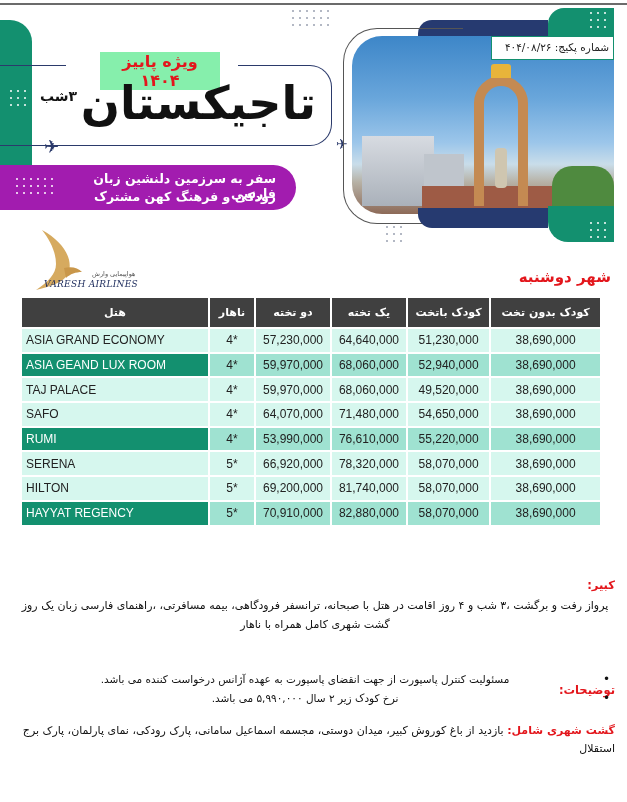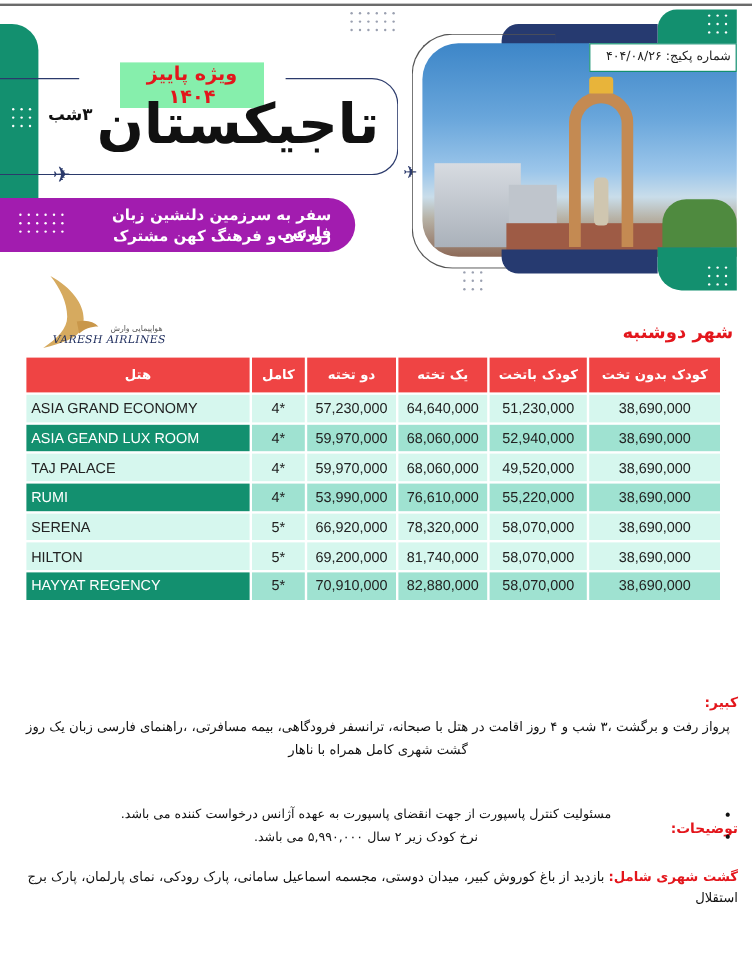--- a/index.html
+++ b/index.html
@@ -53,21 +53,21 @@
   
   .logo { position: absolute; left: 24px; top: 226px; width: 130px; height: 68px; }
   .logo .wing { position: absolute; left: 10px; top: 2px; width: 50px; height: 62px; }
   .logo .fa { position: absolute; left: 68px; top: 44px; font-size: 6.5px; color: #555; direction: rtl; }
   .logo .en { position: absolute; left: 20px; top: 53px; font-family: "DejaVu Serif", serif; font-style: italic; font-size: 9px; color: #1b2a5b; letter-spacing: 0.3px; }
 
   .city-title { position: absolute; right: 16px; top: 268px; color: #e3161c; font-weight: bold; font-size: 15px; direction: rtl; }
 
   
   table { position: absolute; left: 20px; top: 296px; width: 582px; border-collapse: separate; border-spacing: 2px; font-family: "Liberation Sans", sans-serif; }
-  th { background: #ef4444; color: #fff; font-family: "DejaVu Sans", sans-serif; font-weight: bold; font-size: 11px; height: 29px; direction: rtl; }
+  th { background: #404040; color: #fff; font-family: "DejaVu Sans", sans-serif; font-weight: bold; font-size: 11px; height: 29px; direction: rtl; }
   td { height: 22.7px; font-size: 12px; color: #222; text-align: center; background: #d6f7ee; }
   td.hotel { text-align: left; padding-left: 4px; width: 186px; }
   td.deg { width: 44px; }
   tr.alt td { background: #9fe2d1; }
   tr.alt td.hotel { background: #13906f; color: #fff; }
 
   .section-head { position: absolute; right: 12px; color: #e3161c; font-weight: bold; font-size: 11.5px; direction: rtl; }
   .para { position: absolute; right: 12px; width: 600px; direction: rtl; text-align: center; font-size: 11px; color: #111; line-height: 19px; }
   .bullets { position: absolute; right: 12px; width: 600px; direction: rtl; font-size: 10.5px; color: #111; list-style: none; text-align: center; }
   .bullets li { line-height: 19px; padding-right: 20px; position: relative; }
@@ -209,21 +209,21 @@
   <div class="fa">هواپیمایی وارش</div>
   <div class="en">VARESH AIRLINES</div>
 </div>
 
 <div class="city-title">شهر دوشنبه</div>
 
 <table>
   <thead>
     <tr>
       <th>هتل</th>
-      <th>کامل</th>
+      <th>ناهار</th>
       <th>دو تخته</th>
       <th>یک تخته</th>
       <th>کودک باتخت</th>
       <th>کودک بدون تخت</th>
     </tr>
   </thead>
   <tbody id="tbody">
       <tr>
         <td class="hotel">ASIA GRAND  ECONOMY</td>
         <td class="deg">4*</td>
@@ -241,20 +241,28 @@
         <td>38,690,000</td>
       </tr>
       <tr>
         <td class="hotel">TAJ PALACE</td>
         <td class="deg">4*</td>
         <td>59,970,000</td>
         <td>68,060,000</td>
         <td>49,520,000</td>
         <td>38,690,000</td>
       </tr>
+      <tr>
+        <td class="hotel">SAFO</td>
+        <td class="deg">4*</td>
+        <td>64,070,000</td>
+        <td>71,480,000</td>
+        <td>54,650,000</td>
+        <td>38,690,000</td>
+      </tr>
       <tr class="alt">
         <td class="hotel">RUMI</td>
         <td class="deg">4*</td>
         <td>53,990,000</td>
         <td>76,610,000</td>
         <td>55,220,000</td>
         <td>38,690,000</td>
       </tr>
       <tr>
         <td class="hotel">SERENA</td>

